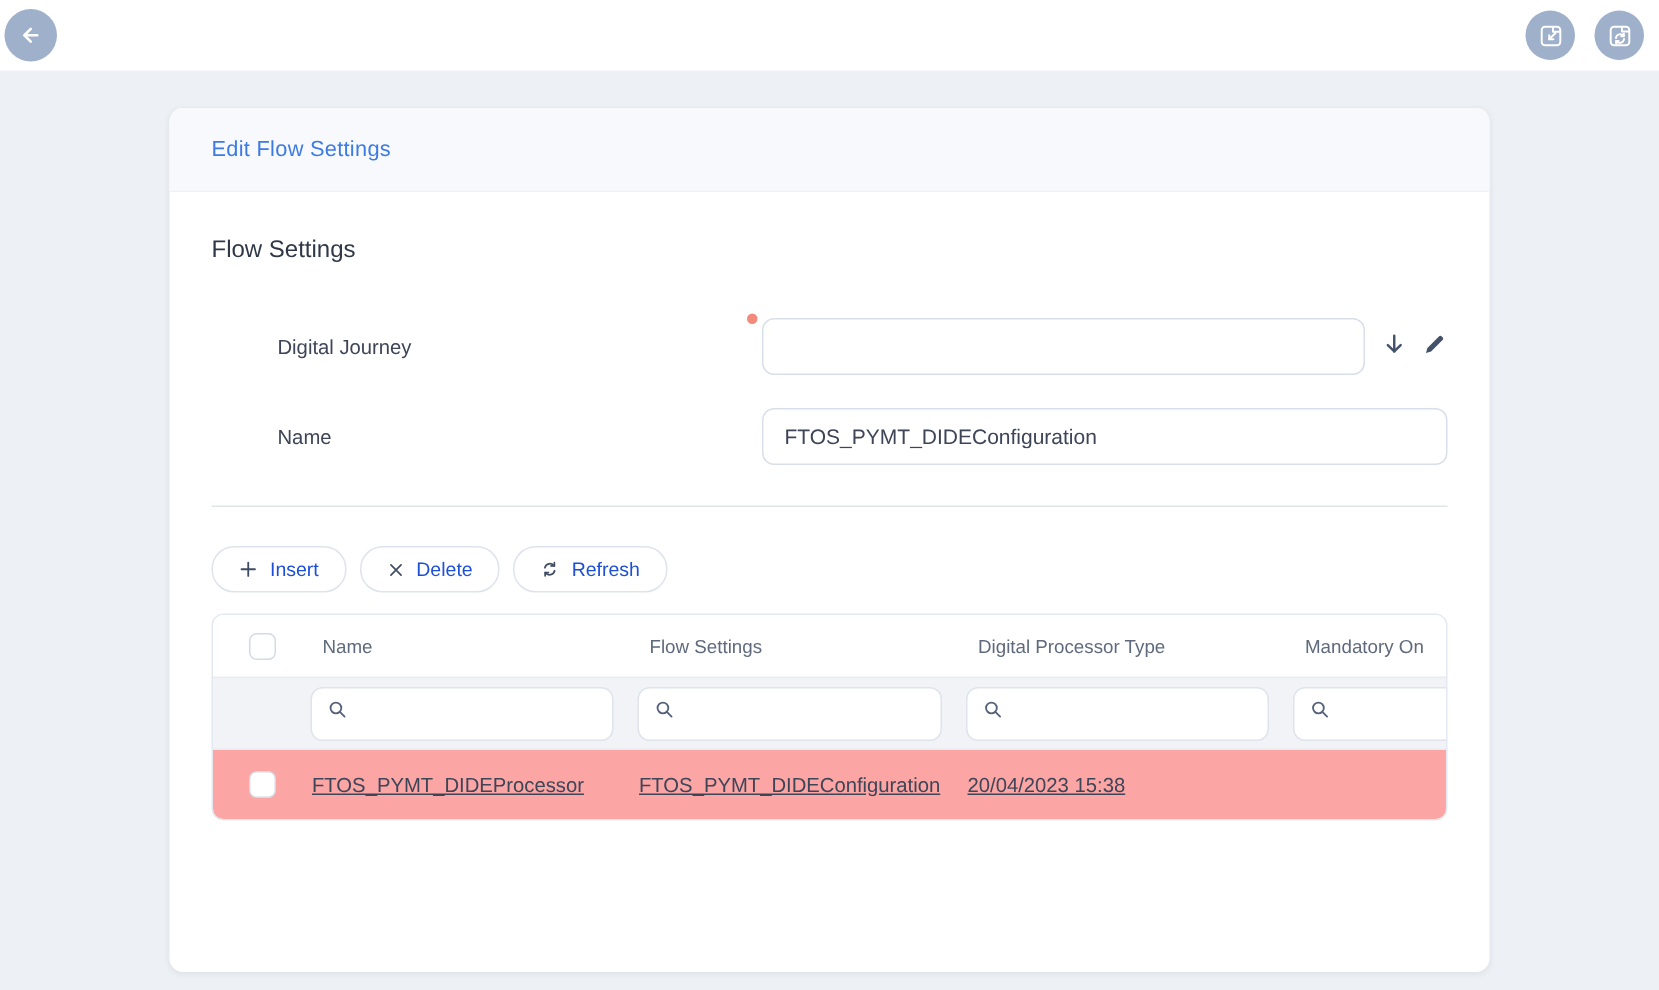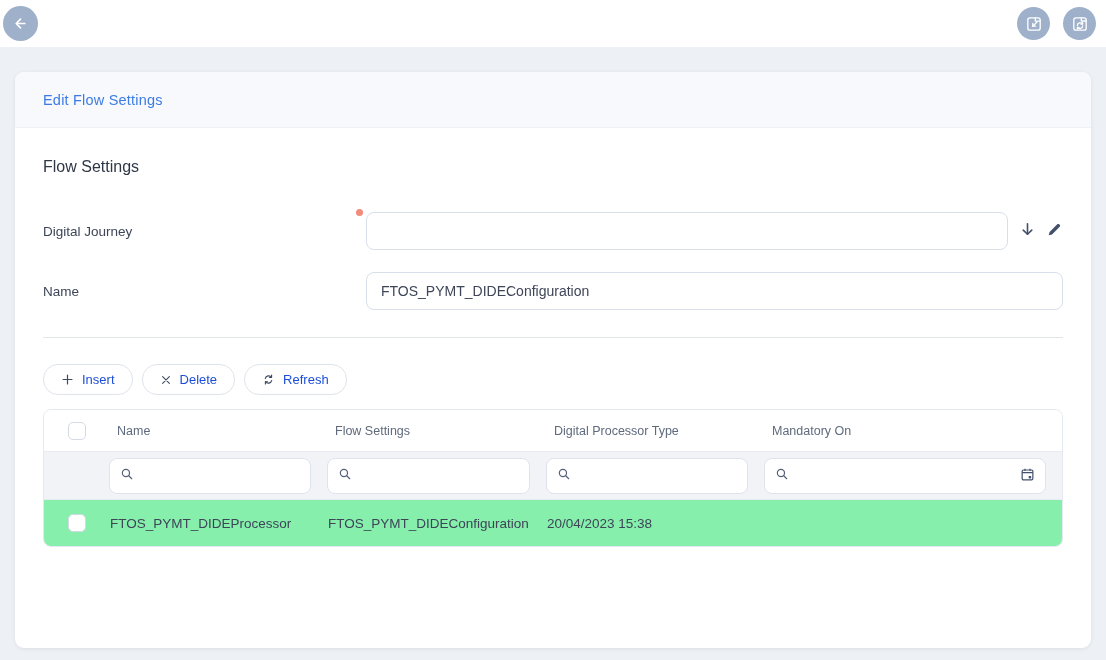--- a/index.html
+++ b/index.html
@@ -21,38 +21,38 @@
     background:#9fb0ca; border:none; cursor:pointer;
     display:flex; align-items:center; justify-content:center;
     flex:0 0 auto;
   }
   .circle-btn.small { width:33px; height:33px; }
   .topbar-right { display:flex; gap:13px; align-items:center; padding-right:4px; }
   .circle-btn svg { display:block; }
 
   
   .card {
-    width:1076px; margin:25px auto 0 auto; background:#ffffff;
+    width:880px; margin:25px auto 0 auto; background:#ffffff;
     border-radius:9px; box-shadow:0 1px 4px rgba(40,60,90,.08);
     height:576px;
   }
   .card-header {
     height:56px; background:#f7f9fc; border-radius:9px 9px 0 0;
     border-bottom:1px solid #eef2f7;
     display:flex; align-items:center; padding:0 28px;
   }
   .card-title { color:#3d7be4; font-size:14.5px; letter-spacing:.2px; }
 
   .card-body { padding:30px 28px 0 28px; }
 
   .section-title { font-size:16px; color:#2f3847; font-weight:500; }
   .section-title.first { margin-bottom:36px; }
 
   
-  .form-row { display:flex; align-items:center; margin-bottom:22px; }
+  .form-row { display:flex; align-items:center; margin-bottom:22px;margin-left:44px; }
   .form-label { width:323px; flex:0 0 323px; font-size:13.5px; color:#3d4557; }
   .input-zone { flex:1; display:flex; align-items:center; }
   .input-wrap { position:relative; flex:1; display:flex; }
   .text-input {
     flex:1; height:38px; border:1px solid #d9dfe9; border-radius:8px;
     padding:0 14px; font-size:14px; color:#3d4557; outline:none;
     font-family:inherit; background:#fff; min-width:0;
   }
   .req-dot {
     position:absolute; left:-10px; top:-3px; width:7px; height:7px;
@@ -70,21 +70,21 @@
     display:flex; align-items:center; gap:8px; padding:0 17px;
     font-size:13px; color:#1d4ed8; cursor:pointer; font-family:inherit;
   }
   .tool-btn svg { display:block; }
 
   
   .grid-table { border:1px solid #e4e8f0; border-radius:8px; overflow:hidden; background:#fff; }
   .t-row { display:grid; grid-template-columns:65px 218px 219px 218px 1fr; align-items:center; }
   .t-head { height:42px; border-bottom:1px solid #e8ecf2; background:#fff; }
   .t-filter { height:48px; background:#f1f3f7; border-bottom:1px solid #e8ecf2; }
-  .t-data { height:46px; background:#86efac; }
+  .t-data { height:46px; background:#fca5a5;text-decoration:underline; }
   .th-cell { font-size:12.5px; color:#5f6a7d; padding-left:8px; }
   .td-cell { font-size:13.5px; color:#3d4557; padding-left:1px;
     white-space:nowrap; overflow:hidden; text-overflow:ellipsis; }
   .cb-cell { display:flex; justify-content:center; }
   .checkbox {
     width:18px; height:18px; border:1px solid #d4dae4; border-radius:5px;
     background:#fff; cursor:pointer; padding:0;
   }
   .filter-cell { padding-right:16px; }
   .search-box {

